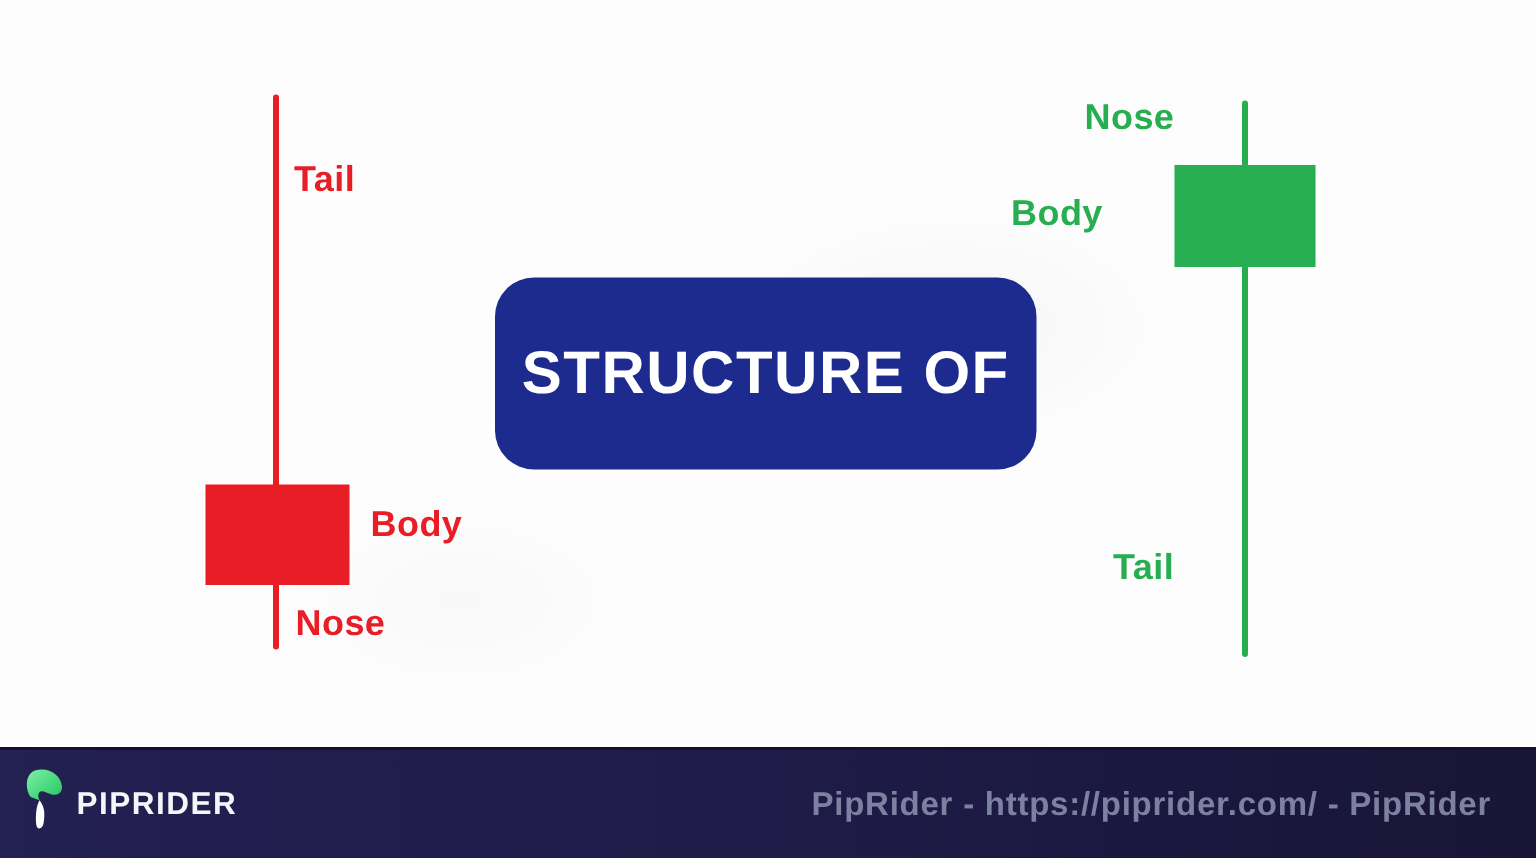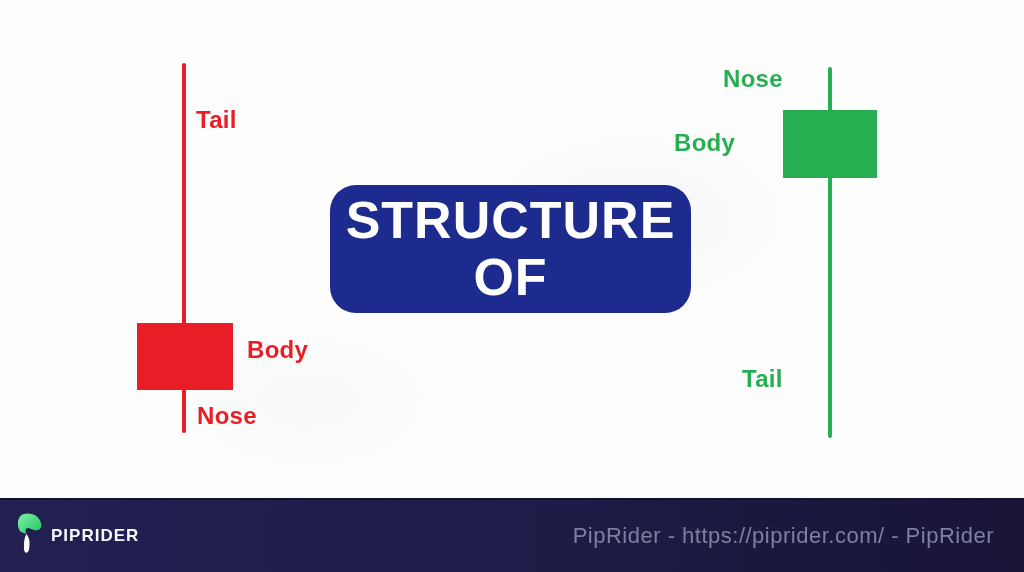--- a/index.html
+++ b/index.html
@@ -54,43 +54,43 @@
   .lbl.tail-g{left:742px;top:367px;}
 
   
   .title-box{
     position:absolute;left:330px;top:185px;
     width:361px;height:128px;
     background:var(--title-bg);
     border-radius:26px;
     display:flex;flex-direction:column;align-items:center;justify-content:center;
     color:var(--title-text);
-    font-size:52px;font-weight:800;letter-spacing:1px;
+    font-size:40px;font-weight:800;letter-spacing:1px;
     line-height:57px;text-align:center;
   }
 
   
   .footer{
     position:absolute;left:0;bottom:0;width:100%;height:74px;
     background:linear-gradient(90deg,var(--footer-bg-left) 0%,#1f1c4a 45%,var(--footer-bg-right) 100%);
     border-top:2px solid #14112e;
     box-sizing:border-box;
   }
   .brand{
     position:absolute;left:16px;top:50%;transform:translateY(-50%);
     display:flex;align-items:center;gap:8px;
   }
   .brand-name{
     color:var(--brand-text);
-    font-size:17px;font-weight:bold;letter-spacing:1px;
+    font-size:21px;font-weight:bold;letter-spacing:1px;
   }
   .credit{
     position:absolute;right:30px;top:50%;transform:translateY(-50%);
     color:var(--footer-text);
-    font-size:22px;font-weight:normal;letter-spacing:0.5px;
+    font-size:22px;font-weight:bold;letter-spacing:0.5px;
     white-space:nowrap;
     text-align:center;
   }
 </style>
 </head>
 <body>
 
 <div class="stage">
 
   <div>

